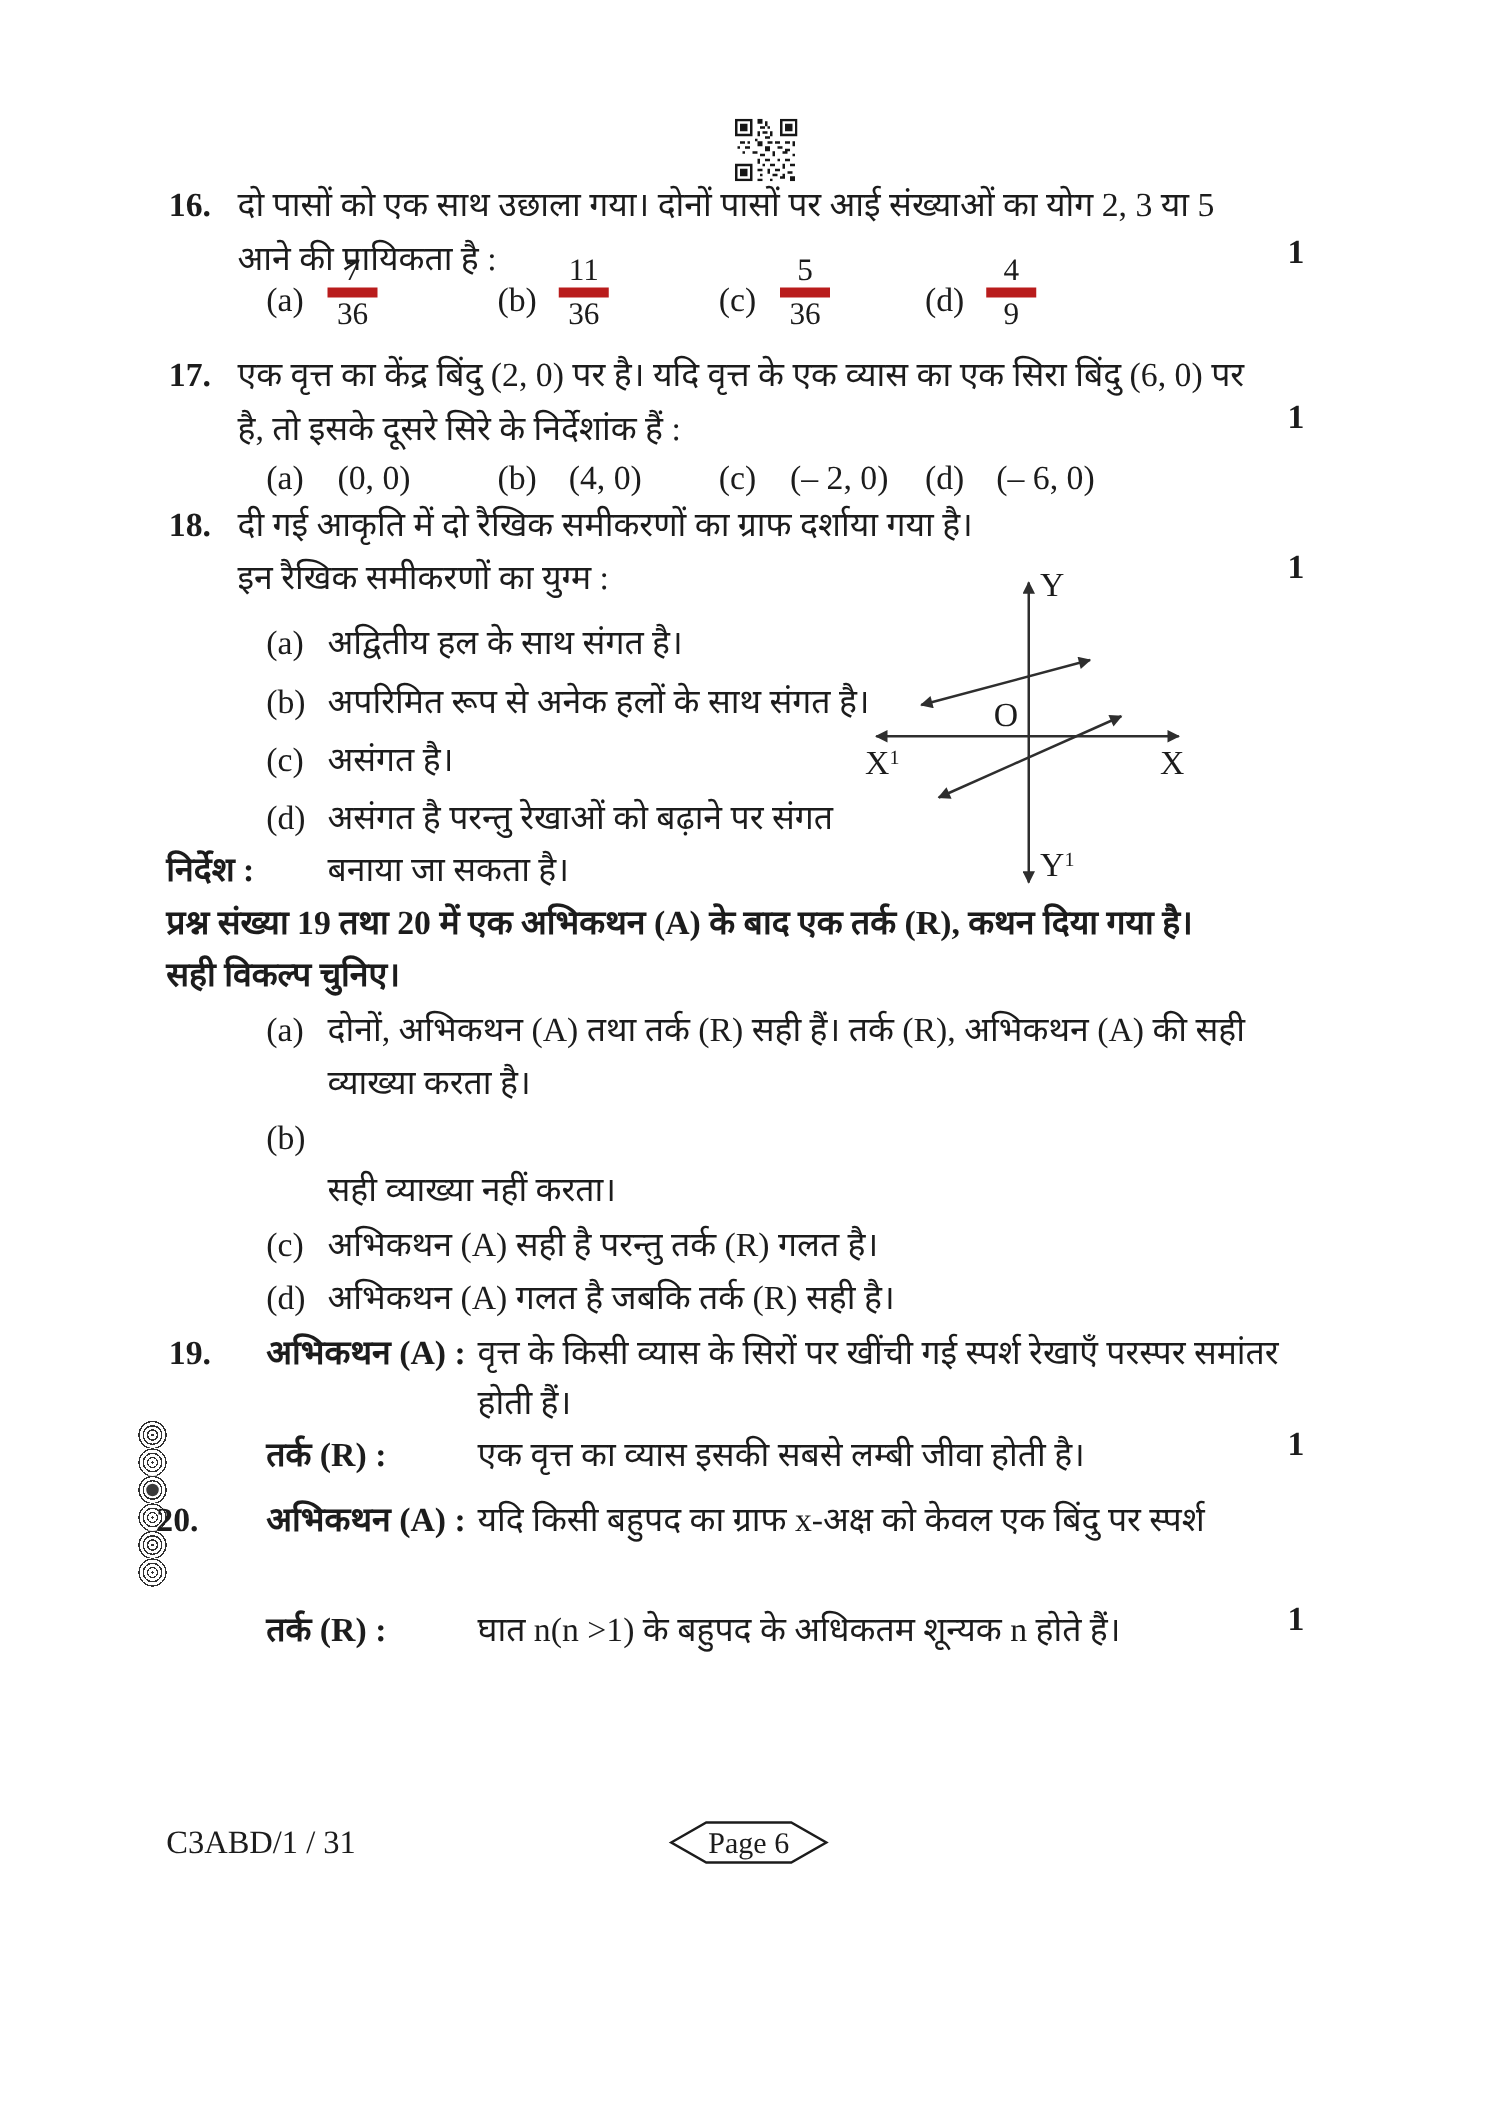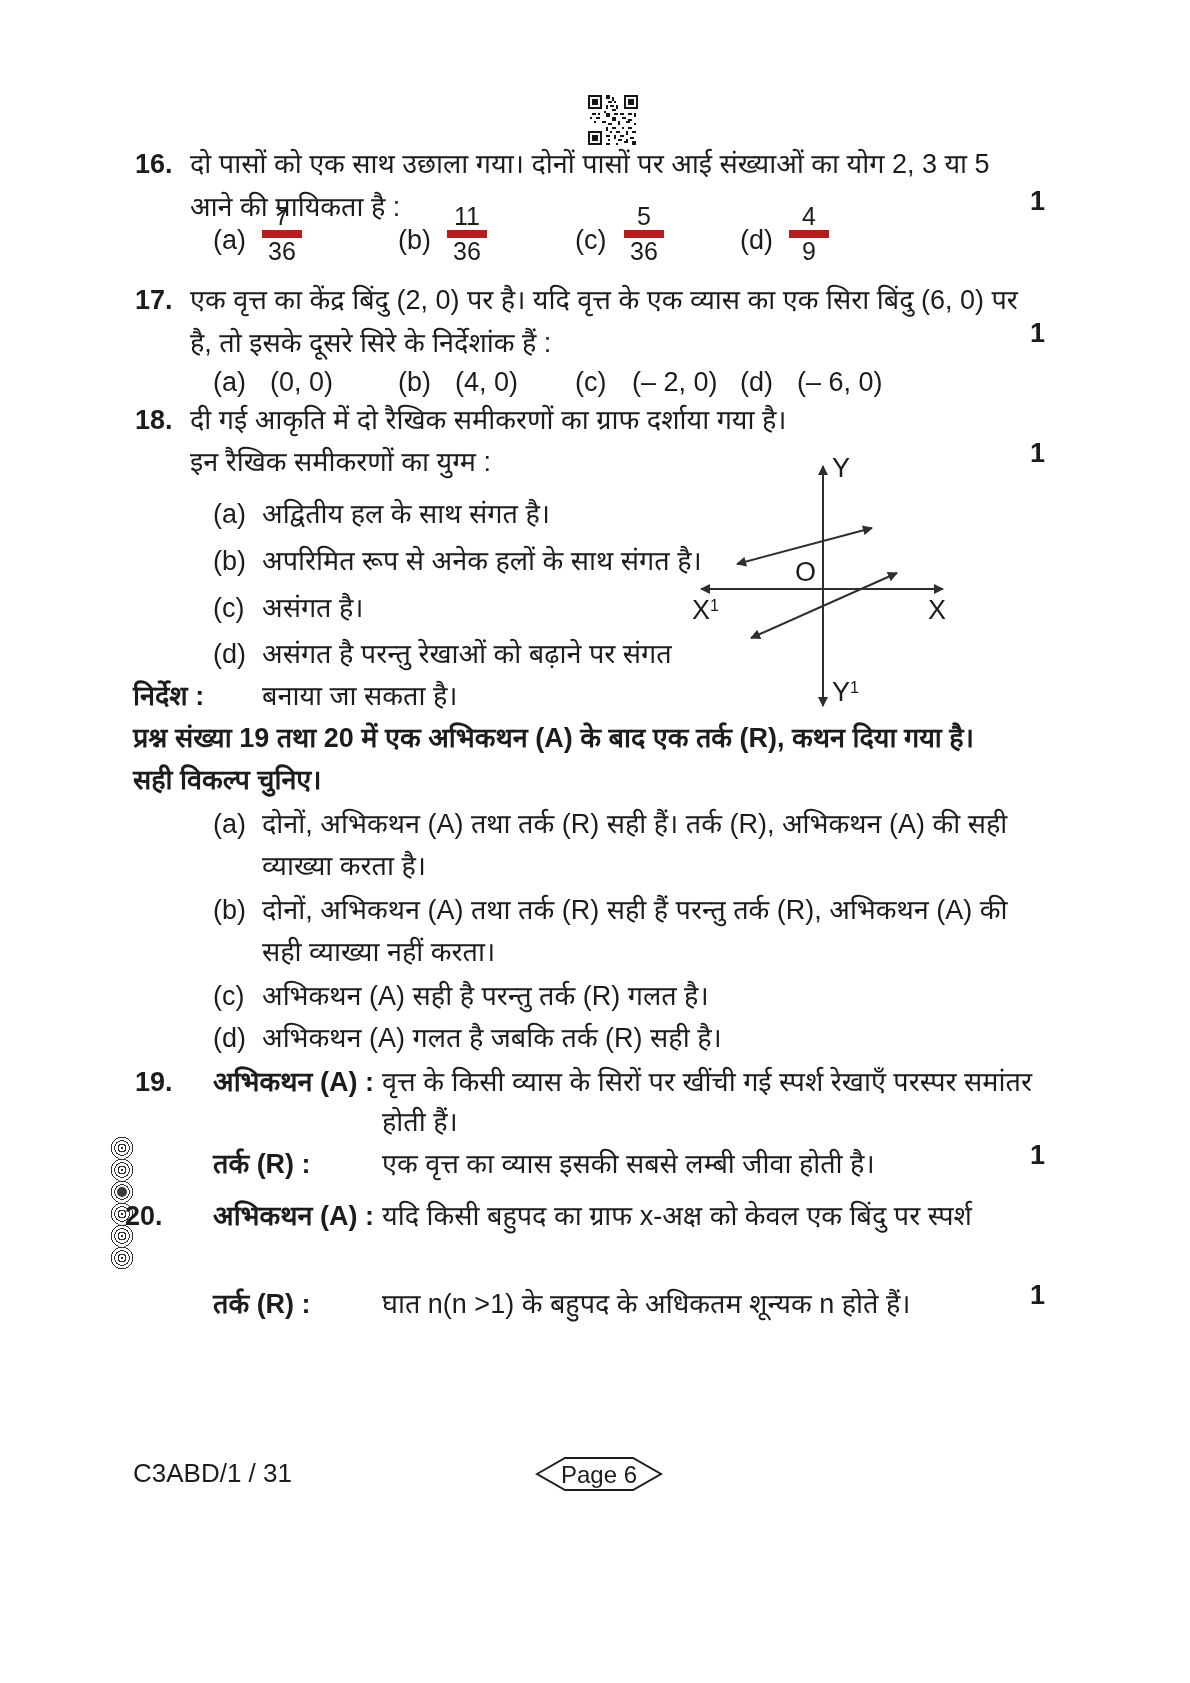--- a/index.html
+++ b/index.html
@@ -1,17 +1,17 @@
 <!DOCTYPE html>
 <html><head>
 <meta charset="utf-8">
 <style>
   html,body{margin:0;padding:0;background:#fff;}
   .page{position:relative;width:1190px;height:1683px;background:#ffffff;overflow:hidden;
-        font-family:Liberation Sans, sans-serif;color:#1c1c1c;}
+        font-family:Liberation Serif, serif;color:#1c1c1c;}
   .t{position:absolute;font-size:27px;line-height:1.2;white-space:nowrap;}
   .b{font-weight:bold;}
   .mark{position:absolute;font-size:27px;font-weight:bold;}
   .frac{position:absolute;text-align:center;font-size:25px;line-height:1.08;min-width:40px;}
   .frac .fnum{display:block;padding:0 5px;}
   .frac .fden{display:block;border-top:8px solid #b91c1c;padding:0 5px;}
   .sup{font-size:16px;vertical-align:8px;line-height:0;}
   .spiral{position:absolute;width:24px;height:24px;border-radius:50%;
           background:repeating-radial-gradient(circle at 50% 50%, #303030 0 1.1px, #ffffff 1.1px 3.4px);
           }
@@ -105,21 +105,20 @@
   <span class="t" style="left:832px;top:676px;"><span>Y</span><span class="sup">1</span></span>
 
   <span class="t b" style="left:133px;top:680px;">निर्देश :</span>
   <span class="t b" style="left:133px;top:722px;">प्रश्न संख्या 19 तथा 20 में एक अभिकथन (A) के बाद एक तर्क (R), कथन दिया गया है।</span>
   <span class="t b" style="left:133px;top:764px;">सही विकल्प चुनिए।</span>
 
   <span class="t" style="left:213px;top:808px;">(a)</span>
   <span class="t" style="left:262px;top:808px;">दोनों, अभिकथन (A) तथा तर्क (R) सही हैं। तर्क (R), अभिकथन (A) की सही</span>
   <span class="t" style="left:262px;top:850px;">व्याख्या करता है।</span>
   <span class="t" style="left:213px;top:894px;">(b)</span>
-  <span class="t" style="left:262px;top:894px;">दोनों, अभिकथन (A) तथा तर्क (R) सही हैं परन्तु तर्क (R), अभिकथन (A) की</span>
   <span class="t" style="left:262px;top:936px;">सही व्याख्या नहीं करता।</span>
   <span class="t" style="left:213px;top:980px;">(c)</span>
   <span class="t" style="left:262px;top:980px;">अभिकथन (A) सही है परन्तु तर्क (R) गलत है।</span>
   <span class="t" style="left:213px;top:1022px;">(d)</span>
   <span class="t" style="left:262px;top:1022px;text-align:right;">अभिकथन (A) गलत है जबकि तर्क (R) सही है।</span>
 
   <span class="t b" style="left:135px;top:1066px;">19.</span>
   <span class="t b" style="left:213px;top:1066px;">अभिकथन (A) :</span>
   <span class="t" style="left:382px;top:1066px;">वृत्त के किसी व्यास के सिरों पर खींची गई स्पर्श रेखाएँ परस्पर समांतर</span>
   <span class="t" style="left:382px;top:1106px;">होती हैं।</span>

